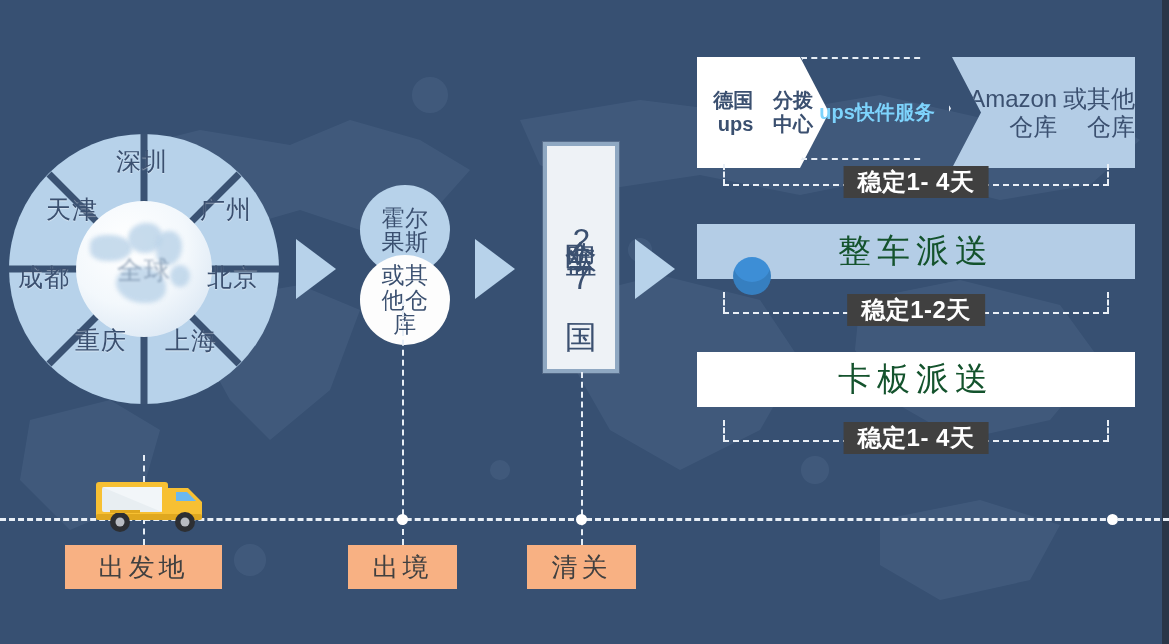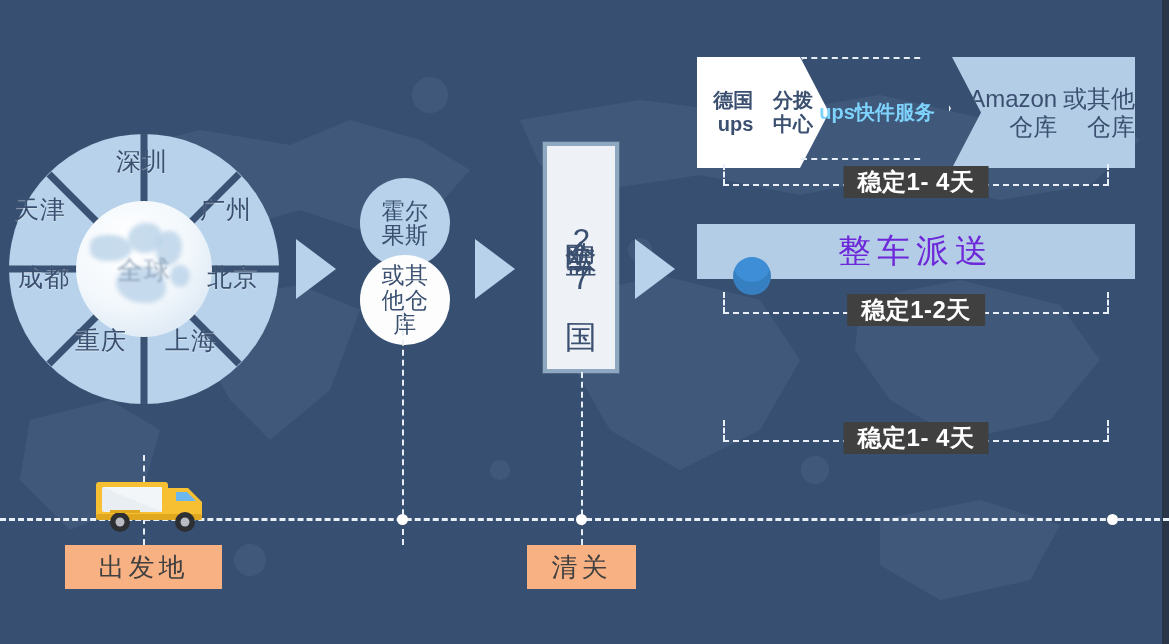--- a/index.html
+++ b/index.html
@@ -89,21 +89,21 @@
     display: flex;
     align-items: center;
     justify-content: center;
     text-align: center;
     line-height: 1.06;
     font-size: 23px;
     color: #3b5070;
     letter-spacing: .5px;
   }
   #port-top {
-    left: 360px; top: 178px;
+    left: 360px; top: 185px;
     width: 90px; height: 90px;
     background: #b7d2ea;
   }
   #port-bottom {
     left: 360px; top: 255px;
     width: 90px; height: 90px;
     background: #fdfdfd;
   }
 
   
@@ -183,21 +183,21 @@
   
   .bar {
     position: absolute;
     left: 697px;
     width: 438px;
     height: 55px;
     display: flex;
     align-items: center;
     justify-content: center;
     font-size: 33px;
-    color: #6d28d9;
+    color: #14532d;
     letter-spacing: 6px;
     box-sizing: border-box;
   }
   #bar-truckload { top: 224px; background: #b4cde6; }
   #bar-pallet    { top: 352px; background: #ffffff; }
 
   
   #cursor-dot {
     position: absolute;
     left: 733px; top: 257px;
@@ -329,21 +329,21 @@
       <div class="land" style="left:94px;  top:64px;  width:20px; height:22px; border-radius:50%;"></div>
       <div id="globe-text">全球</div>
     </div>
 
     <div class="seg-label" style="left:108px; top:12px;">深圳</div>
     <div class="seg-label" style="left:192px; top:60px;">广州</div>
     <div class="seg-label" style="left:199px; top:128px;">北京</div>
     <div class="seg-label" style="left:157px; top:191px;">上海</div>
     <div class="seg-label" style="left:67px; top:191px;">重庆</div>
     <div class="seg-label" style="left:10px; top:128px;">成都</div>
-    <div class="seg-label" style="left:6px; top:60px;text-align:right;">天津</div>
+    <div class="seg-label" style="left:38px; top:60px;text-align:right;">天津</div>
   </div>
 
   <div class="arrow" style="left:296px; top:239px;"></div>
   <div class="arrow" style="left:475px; top:239px;"></div>
   <div class="arrow" style="left:635px; top:239px;"></div>
 
   <div class="port-circle" id="port-top">
     <span style="display:block; width:58px;">霍尔果斯</span>
   </div>
   <div class="port-circle" id="port-bottom">
@@ -382,20 +382,23 @@
   </div>
   <div id="cursor-dot"></div>
 
   <div class="bracket" id="bracket2">
     <div class="tick-l"></div>
     <div class="tick-r"></div>
     <div class="bar-line"></div>
     <div class="bk-label">稳定1-2天</div>
   </div>
 
+  <div class="bar" id="bar-pallet">
+    <span>卡板派送</span>
+  </div>
 
   <div class="bracket" id="bracket3">
     <div class="tick-l"></div>
     <div class="tick-r"></div>
     <div class="bar-line"></div>
     <div class="bk-label">稳定1- 4天</div>
   </div>
 
   <div id="timeline"></div>
 
@@ -419,17 +422,20 @@
       <circle cx="30" cy="52" r="4.5" fill="#b9bcc2"></circle>
       <circle cx="95" cy="52" r="10" fill="#2d2f33"></circle>
       <circle cx="95" cy="52" r="4.5" fill="#b9bcc2"></circle>
     </g>
     <rect x="20" y="40" width="30" height="3" fill="#e0a81f"></rect>
   </svg>
 
   <div class="stage-label" style="left:65px; width:157px;">
     <span>出发地</span>
   </div>
+  <div class="stage-label" style="left:348px; width:109px;">
+    <span>出境</span>
+  </div>
   <div class="stage-label" style="left:527px; width:109px;">
     <span>清关</span>
   </div>
 
 </div>
 
 </body></html>

